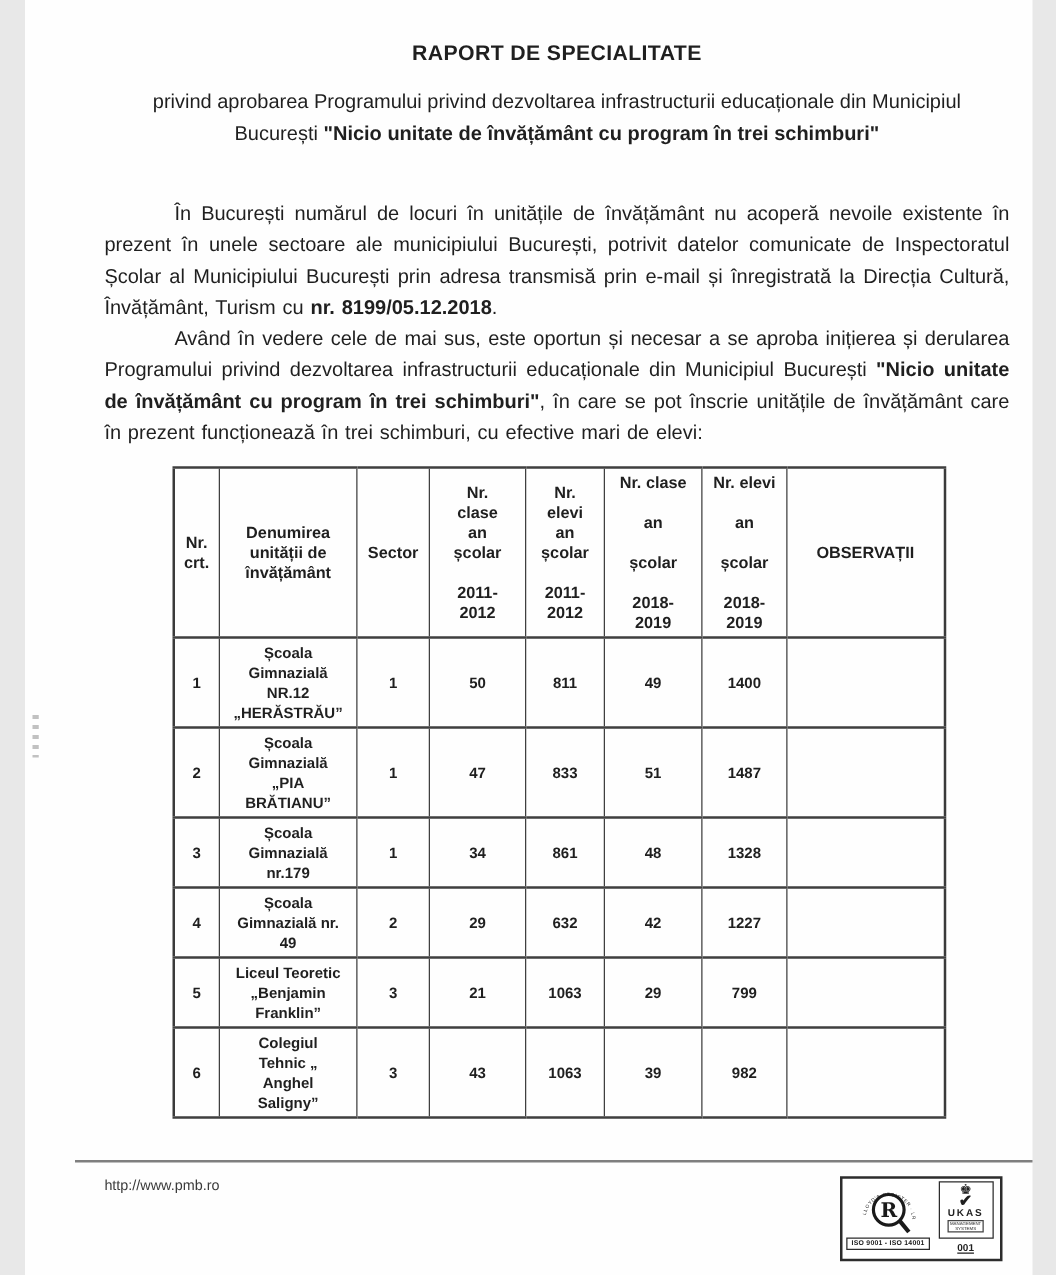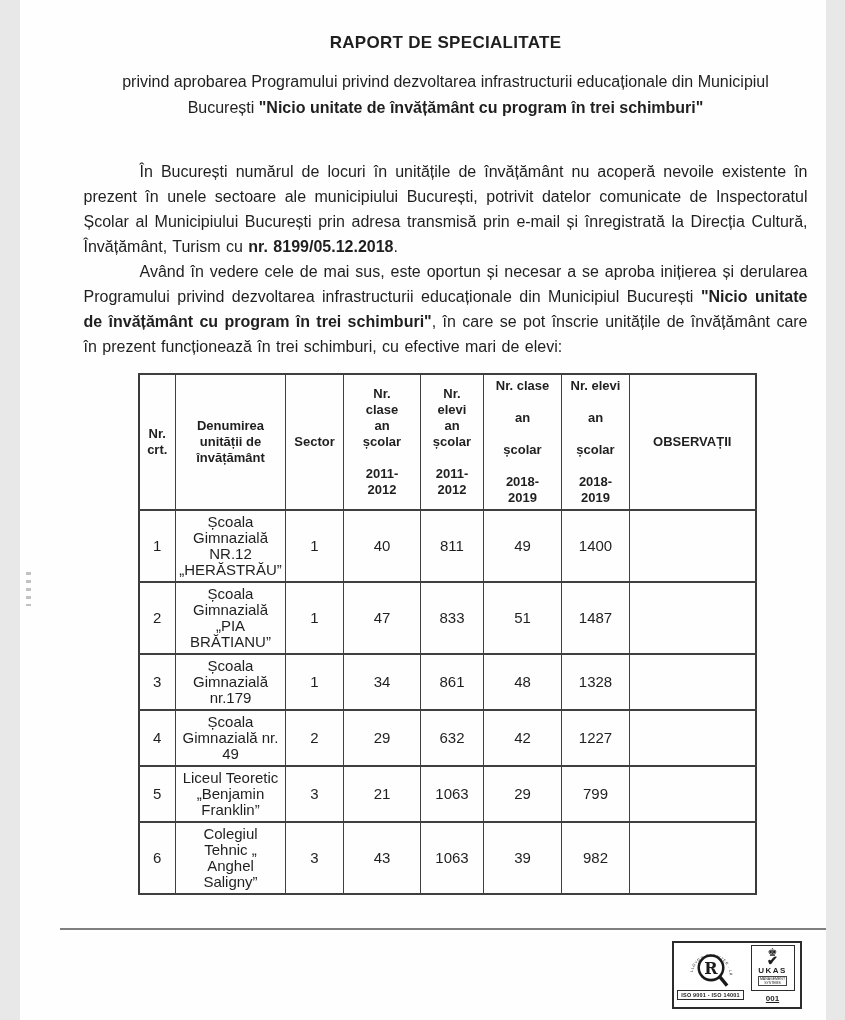--- a/index.html
+++ b/index.html
@@ -57,23 +57,23 @@
     padding:3px 2px;
     overflow:hidden;
   }
   table.schools { border:2px solid #3a3a3a; }
   table.schools th {
     font-size:13px;
     font-weight:bold;
     line-height:16px;
   }
   table.schools td {
-    font-size:15px;
+    font-size:12px;
     line-height:16px;
-    font-weight:normal;
+    font-weight:bold;
   }
 
   .scan-artifact {
     position:absolute; left:6px; top:572px;
     width:5px; height:34px;
     background:repeating-linear-gradient(180deg,#8f8f8f 0 3px, transparent 3px 8px);
     opacity:.55;
   }
 
   .footer { position:absolute; left:40px; top:928px; width:770px; }
@@ -190,21 +190,21 @@
           </tr>
       </thead>
       <tbody>
           <tr>
             <td>1</td>
             <td>Școala
 Gimnazială
 NR.12
 „HERĂSTRĂU”</td>
             <td>1</td>
-            <td>40</td>
+            <td>50</td>
             <td>811</td>
             <td>49</td>
             <td>1400</td>
             <td></td>
           </tr>
           <tr>
             <td>2</td>
             <td>Școala
 Gimnazială
 „PIA
@@ -267,20 +267,21 @@
           </tr>
         </tbody>
     </table>
   </div>
 
   <div class="scan-artifact"></div>
 
   <div class="footer">
     <div class="footer-rule"></div>
     <div class="address-block">
+      <div>http://www.pmb.ro</div>
     </div>
 
     <div class="cert-box">
       <div class="cert-left">
         <svg class="lrqa-svg" viewBox="0 0 54 52">
           <defs>
             <path id="arcpath" d="M 5,36 A 22,22 0 1 1 49,36" fill="none"></path>
           </defs>
           <text font-size="4.5" font-family="Liberation Sans, sans-serif" fill="#1a1a1a" letter-spacing="0.6">
             <textPath href="#arcpath" startOffset="4">LLOYD'S REGISTER · LRQA</textPath>

